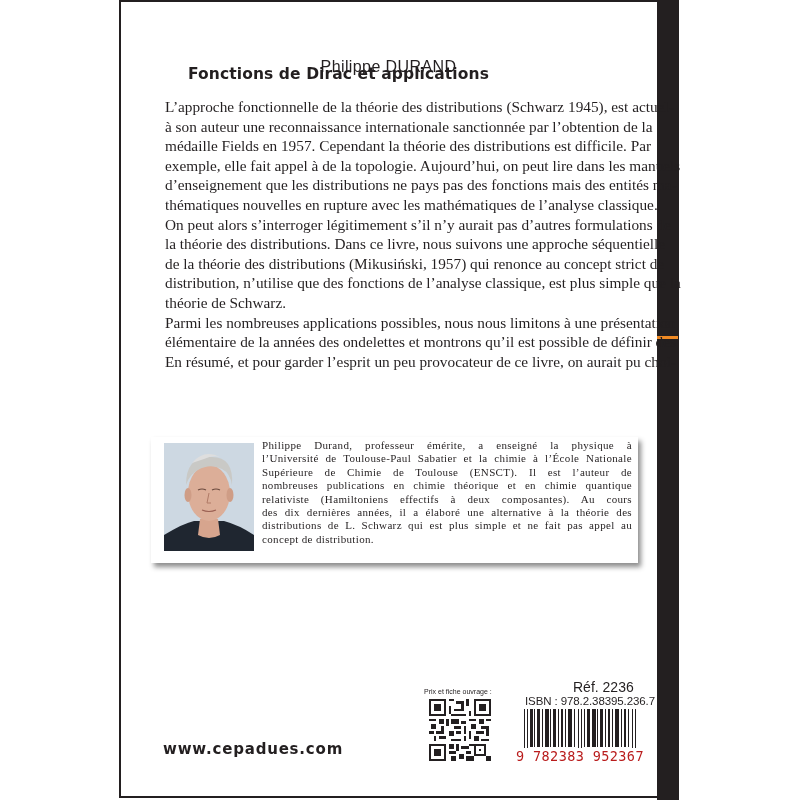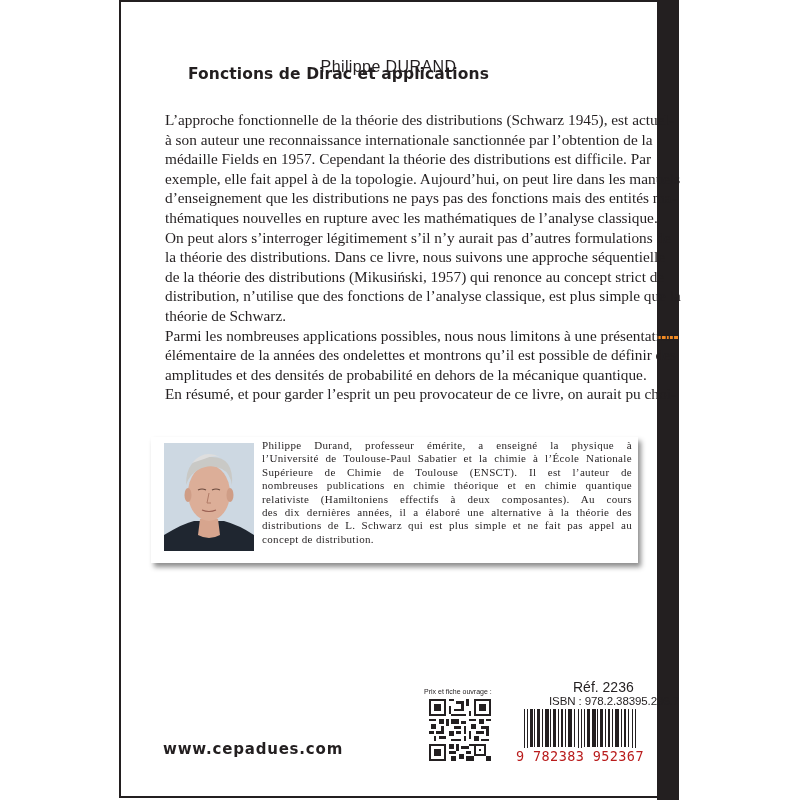--- a/index.html
+++ b/index.html
@@ -6,38 +6,38 @@
   body { width:800px; height:800px; background:#ffffff; position:relative; overflow:hidden; }
   .cover { position:absolute; left:119px; top:0; width:540px; height:798px;
     border-left:2px solid #231f20; border-bottom:2px solid #231f20; border-top:2px solid #231f20;
     background:#ffffff; box-sizing:border-box; }
   .spine { position:absolute; left:657px; top:0; width:22px; height:800px; background:#231f20; }
   .spine-mark { position:absolute; left:657px; top:336px; width:21px; height:3px; }
   .title { position:absolute; left:120px; top:37px; width:437px; text-align:center;
     font-family:"DejaVu Sans", sans-serif; font-weight:bold; font-size:15.5px; color:#231f20; letter-spacing:0.1px;margin-top:28px; }
   .author { position:absolute; left:120px; top:58px; width:537px; text-align:center;
     font-family:"Liberation Sans", sans-serif; font-size:16px; color:#231f20; letter-spacing:0.4px; }
-  .body-text { position:absolute; left:165px; top:110px; width:474px;
+  .body-text { position:absolute; left:165px; top:97px; width:474px;
     font-family:"Liberation Serif", serif; font-size:15.3px; line-height:19.6px; color:#231f20; }
   .body-text .ln { display:block; white-space:nowrap; text-align:justify; text-align-last:justify; }
   .body-text .ln.last { text-align-last:left; }
   .bio-box { position:absolute; left:151px; top:437px; width:487px; height:126px; background:#ffffff;
     box-shadow: 3px 4px 5px rgba(0,0,0,0.45); }
   .photo { position:absolute; left:164px; top:443px; width:90px; height:108px; overflow:hidden;
     background: linear-gradient(180deg,#cfd9e3 0%,#c9d4de 55%,#b8c3ce 100%); }
   .bio-text { position:absolute; left:262px; top:439px; width:370px;
     font-family:"Liberation Serif", serif; font-size:11px; line-height:13.4px; color:#231f20; letter-spacing:0.35px; }
   .bio-text .ln { display:block; white-space:nowrap; text-align:justify; text-align-last:justify; }
   .bio-text .ln.last { text-align-last:left; }
   .website { position:absolute; left:163px; top:740px; font-family:"DejaVu Sans", sans-serif;
     font-weight:bold; font-size:15px; color:#231f20; letter-spacing:0.8px; }
   .qr-label { position:absolute; left:424px; top:688px; font-family:"Liberation Sans", sans-serif; font-size:7px; color:#231f20; }
   .qr { position:absolute; left:429px; top:699px; width:62px; height:62px; }
   .ref { position:absolute; left:525px; top:679px; font-family:"Liberation Sans", sans-serif; font-size:14px; color:#231f20;margin-left:48px; }
-  .isbn { position:absolute; left:525px; top:695px; font-family:"Liberation Sans", sans-serif; font-size:11.5px; color:#231f20; letter-spacing:-0.1px;margin-left:24px; }
+  .isbn { position:absolute; left:525px; top:695px; font-family:"Liberation Sans", sans-serif; font-size:11.5px; color:#231f20; letter-spacing:-0.1px; }
   .barcode { position:absolute; left:524px; top:709px; width:112px; height:44px; }
   .barcode-digits { position:absolute; left:515px; top:748px; font-family:"DejaVu Sans Mono", monospace; font-size:13.5px; color:#b91c1c; letter-spacing:0.4px; background:#fff; padding:0 1px; }
 </style>
 </head>
 <body>
 
 <div class="cover"></div>
 <div class="spine"></div>
 <div class="spine-mark" style="background:#f08a24;"></div>
 
@@ -51,21 +51,20 @@
   <span class="ln">exemple, elle fait appel à de la topologie. Aujourd’hui, on peut lire dans les manuels</span>
   <span class="ln">d’enseignement que les distributions ne pays pas des fonctions mais des entités ma-</span>
   <span class="ln">thématiques nouvelles en rupture avec les mathématiques de l’analyse classique.</span>
   <span class="ln">On peut alors s’interroger légitimement s’il n’y aurait pas d’autres formulations de</span>
   <span class="ln">la théorie des distributions. Dans ce livre, nous suivons une approche séquentielle</span>
   <span class="ln">de la théorie des distributions (Mikusiński, 1957) qui renonce au concept strict de</span>
   <span class="ln">distribution, n’utilise que des fonctions de l’analyse classique, est plus simple que la</span>
   <span class="ln last">théorie de Schwarz.</span>
   <span class="ln">Parmi les nombreuses applications possibles, nous nous limitons à une présentation</span>
   <span class="ln">élémentaire de la années des ondelettes et montrons qu’il est possible de définir des</span>
-  <span class="ln last">amplitudes et des densités de probabilité en dehors de la mécanique quantique.</span>
   <span class="ln">En résumé, et pour garder l’esprit un peu provocateur de ce livre, on aurait pu choi-</span>
 </div>
 
 <div class="bio-box"></div>
 <div class="photo" title="Portrait of Philippe Durand">
   <svg width="90" height="108" viewBox="0 0 90 108">
     <rect width="90" height="108" fill="#cdd8e2"></rect>
     <path d="M0 108 L0 92 Q20 80 30 78 L60 78 Q75 82 90 92 L90 108 Z" fill="#1f2630"></path>
     <path d="M36 76 L54 76 L56 92 Q45 98 34 92 Z" fill="#d7a58e"></path>
     <ellipse cx="45" cy="50" rx="21" ry="28" fill="#dcae98"></ellipse>

